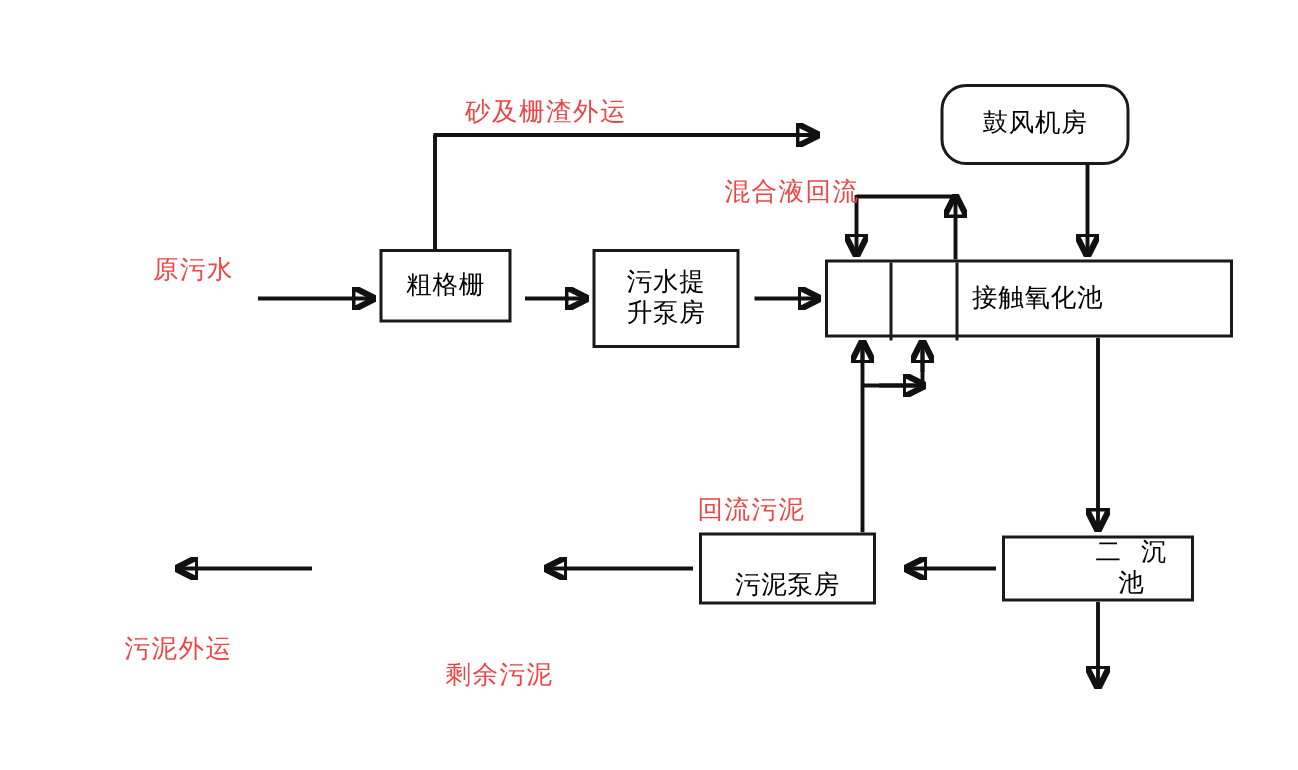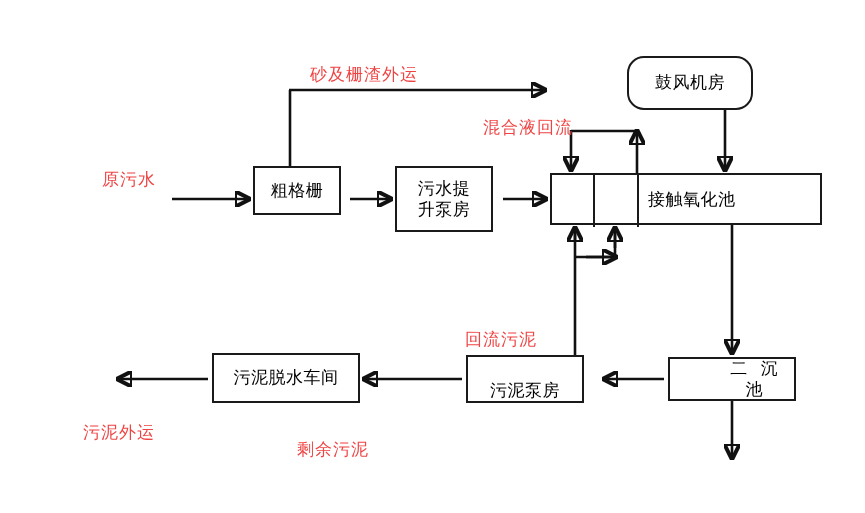--- a/index.html
+++ b/index.html
@@ -127,23 +127,20 @@
   </div>
 
   <div class="node" style="left:668px; top:357px; width:128px; height:44px;padding-left:48px;">
     <span style="letter-spacing:4px;">二 沉 池</span>
   </div>
 
   <div class="node" style="left:466px; top:355px; width:118px; height:48px;align-items:flex-end;">
     <span>污泥泵房</span>
   </div>
 
-  <div class="node" style="left:212px; top:353px; width:148px; height:50px;">
-    <span>污泥脱水车间</span>
-  </div>
 
   <div class="label" style="left:102px; top:168px;">原污水</div>
 
   <div class="label" style="left:310px; top:63px;">砂及栅渣外运</div>
 
   <div class="label" style="left:455px; top:116px;margin-left:28px;">混合液回流</div>
 
   <div class="label" style="left:465px; top:310px;margin-top:18px;">回流污泥</div>
 
   <div class="label" style="left:297px; top:421px;margin-top:17px;">剩余污泥</div>

